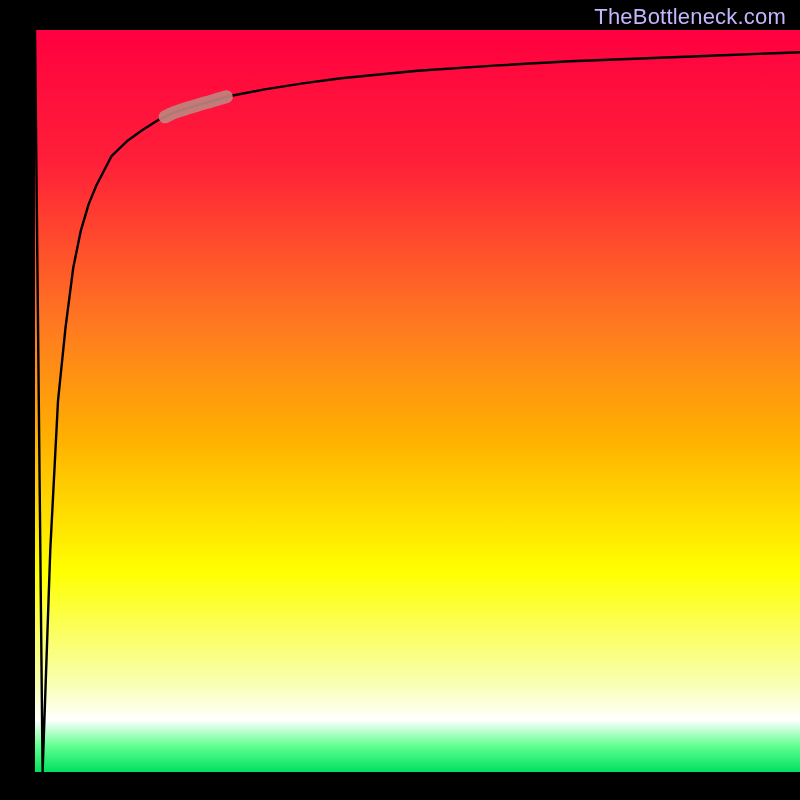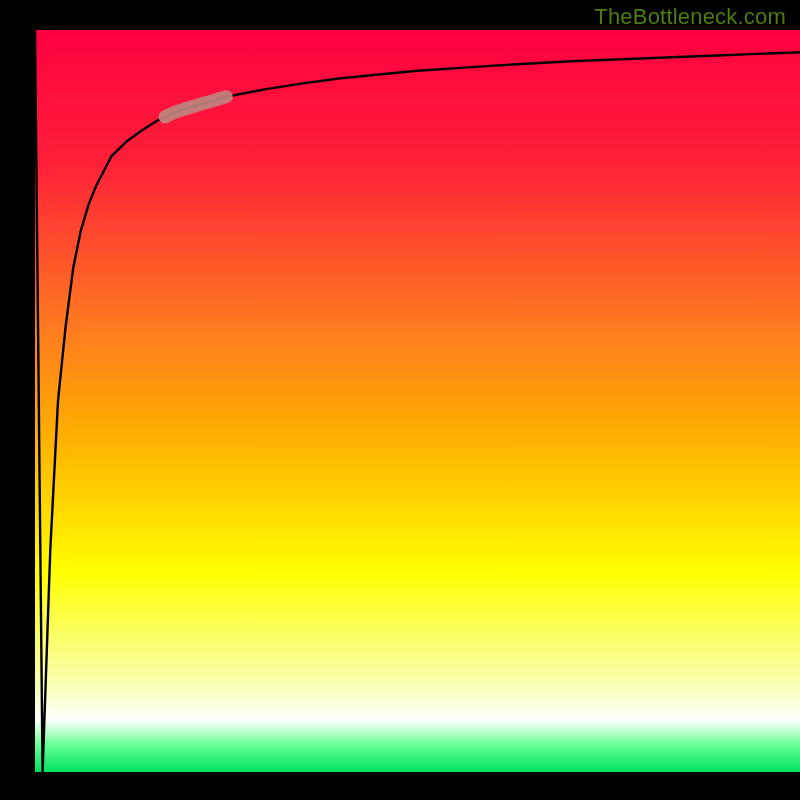--- a/index.html
+++ b/index.html
@@ -17,21 +17,21 @@
   }
   svg {
     display: block;
   }
   .watermark {
     position: absolute;
     top: 4px;
     right: 14px;
     font-family: Arial, Helvetica, sans-serif;
     font-size: 22px;
-    color: #4d7c0f;
+    color: #c4b5fd;
     letter-spacing: 0.2px;
     user-select: none;
   }
 </style>
 </head>
 <body>
 
 <div class="stage">
   <svg id="chart-svg" width="800" height="800" viewBox="0 0 800 800">
     <defs>

